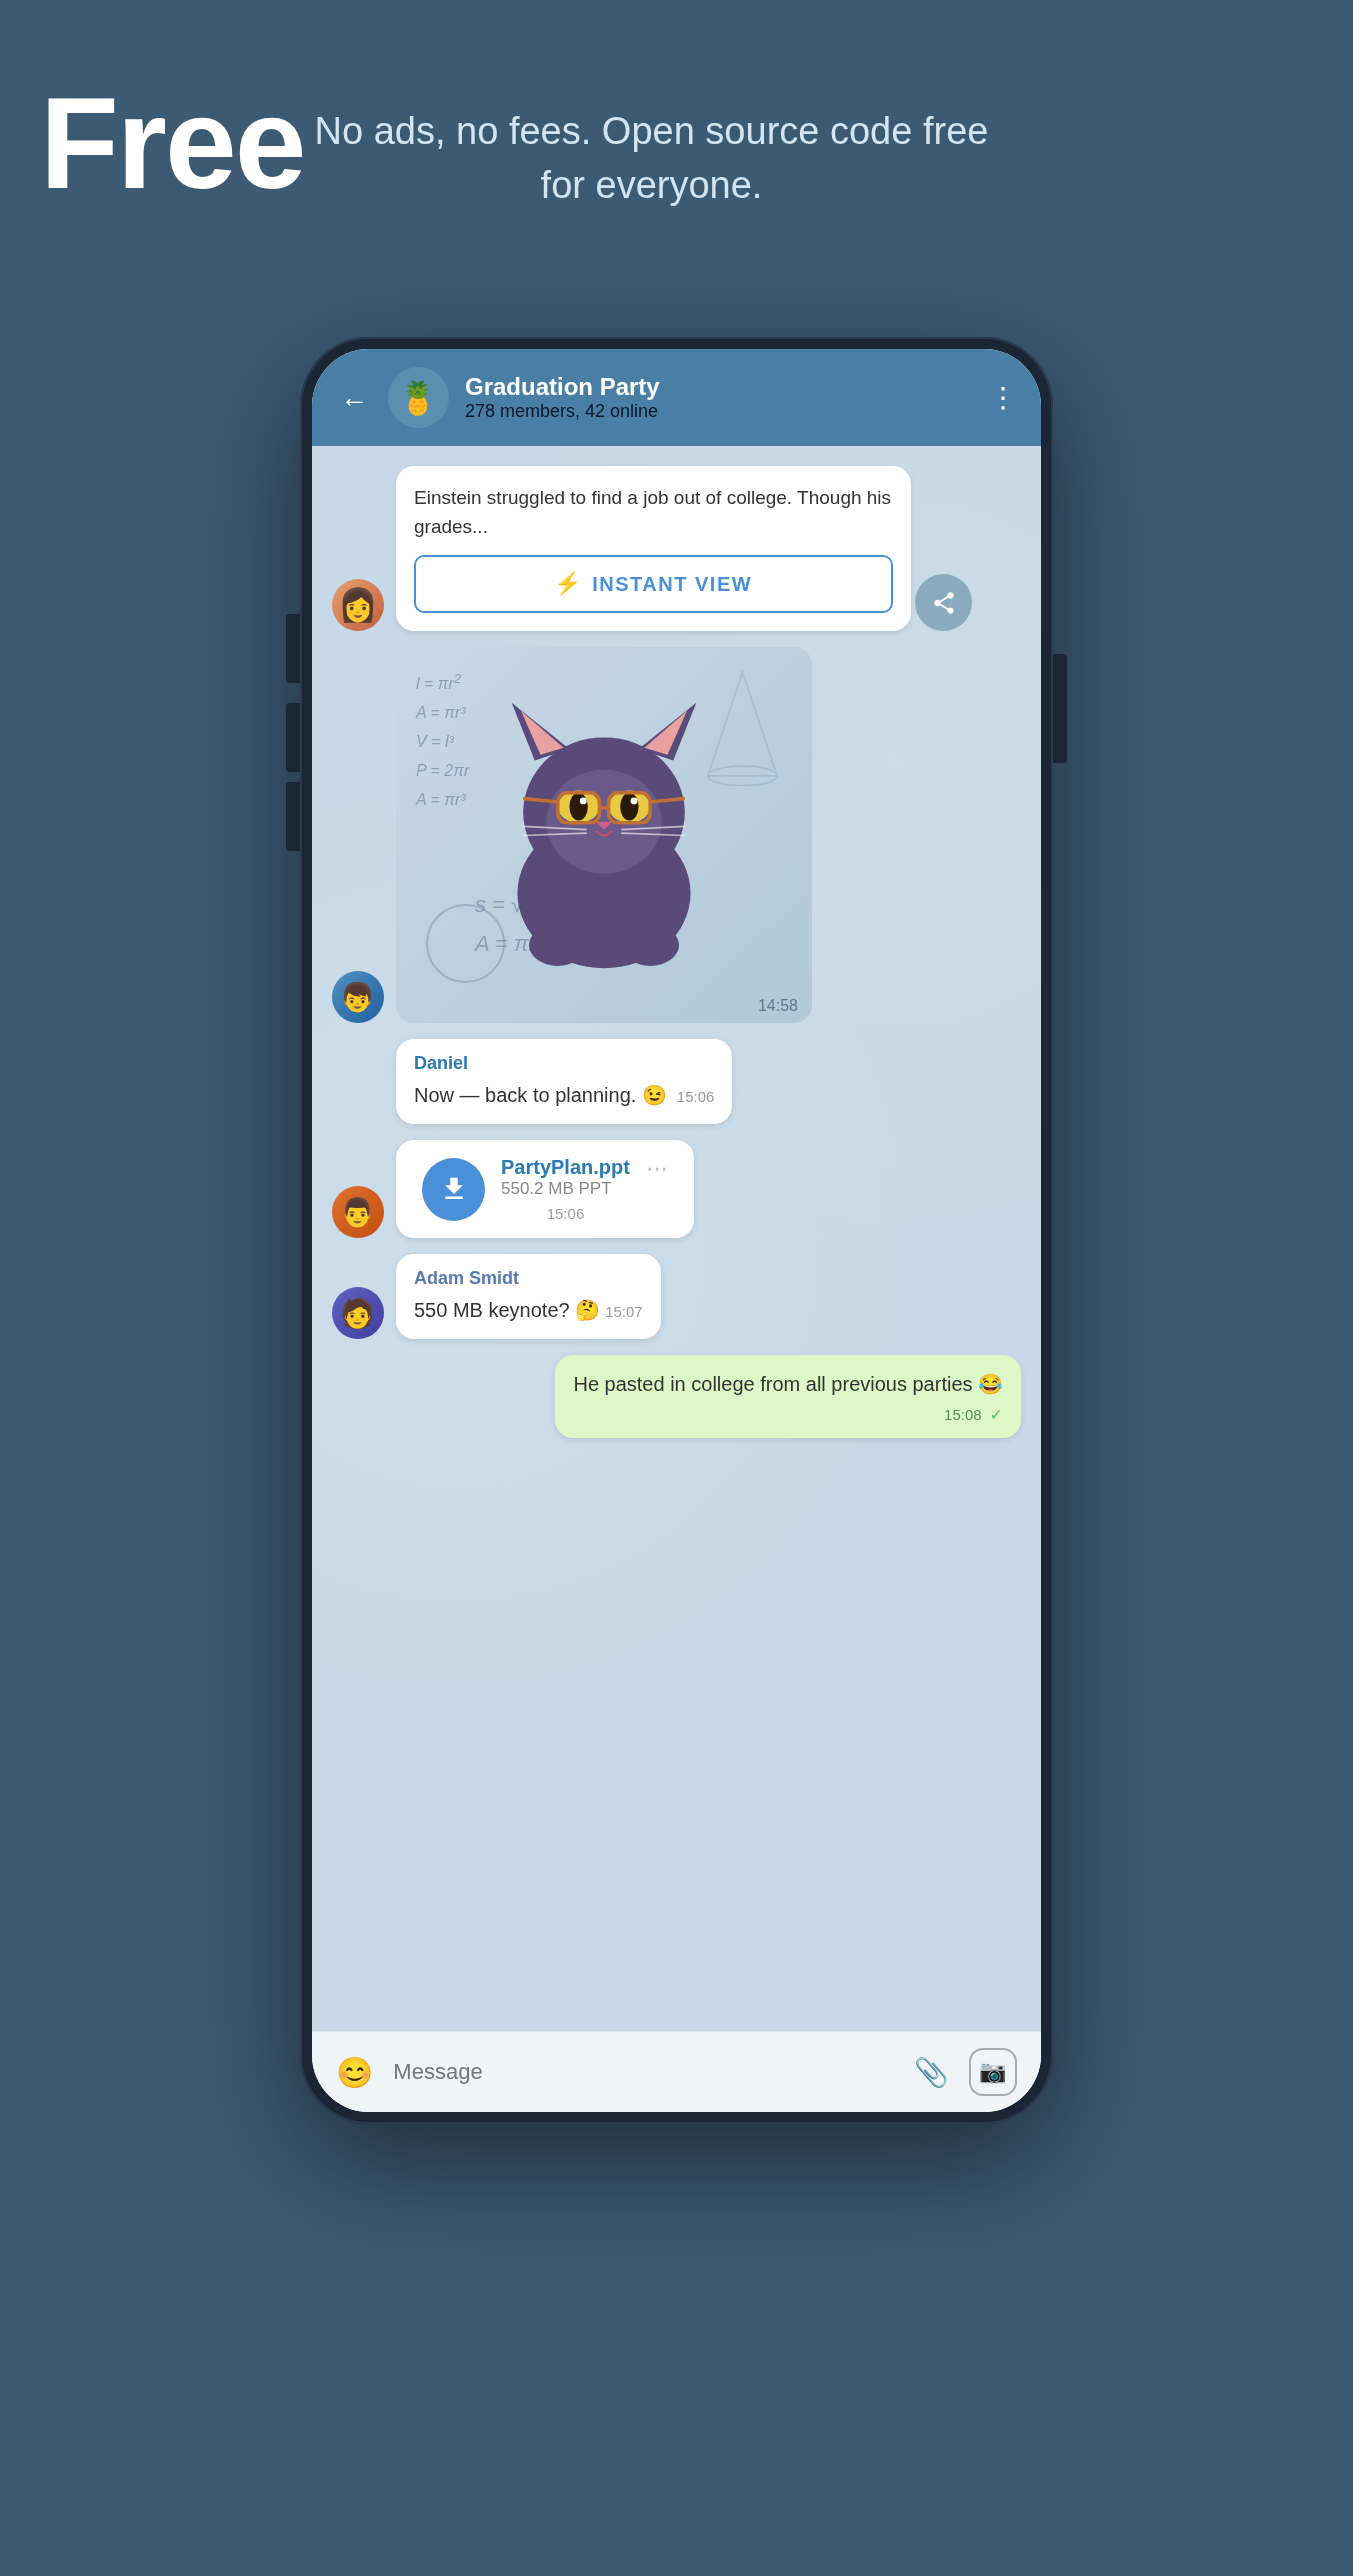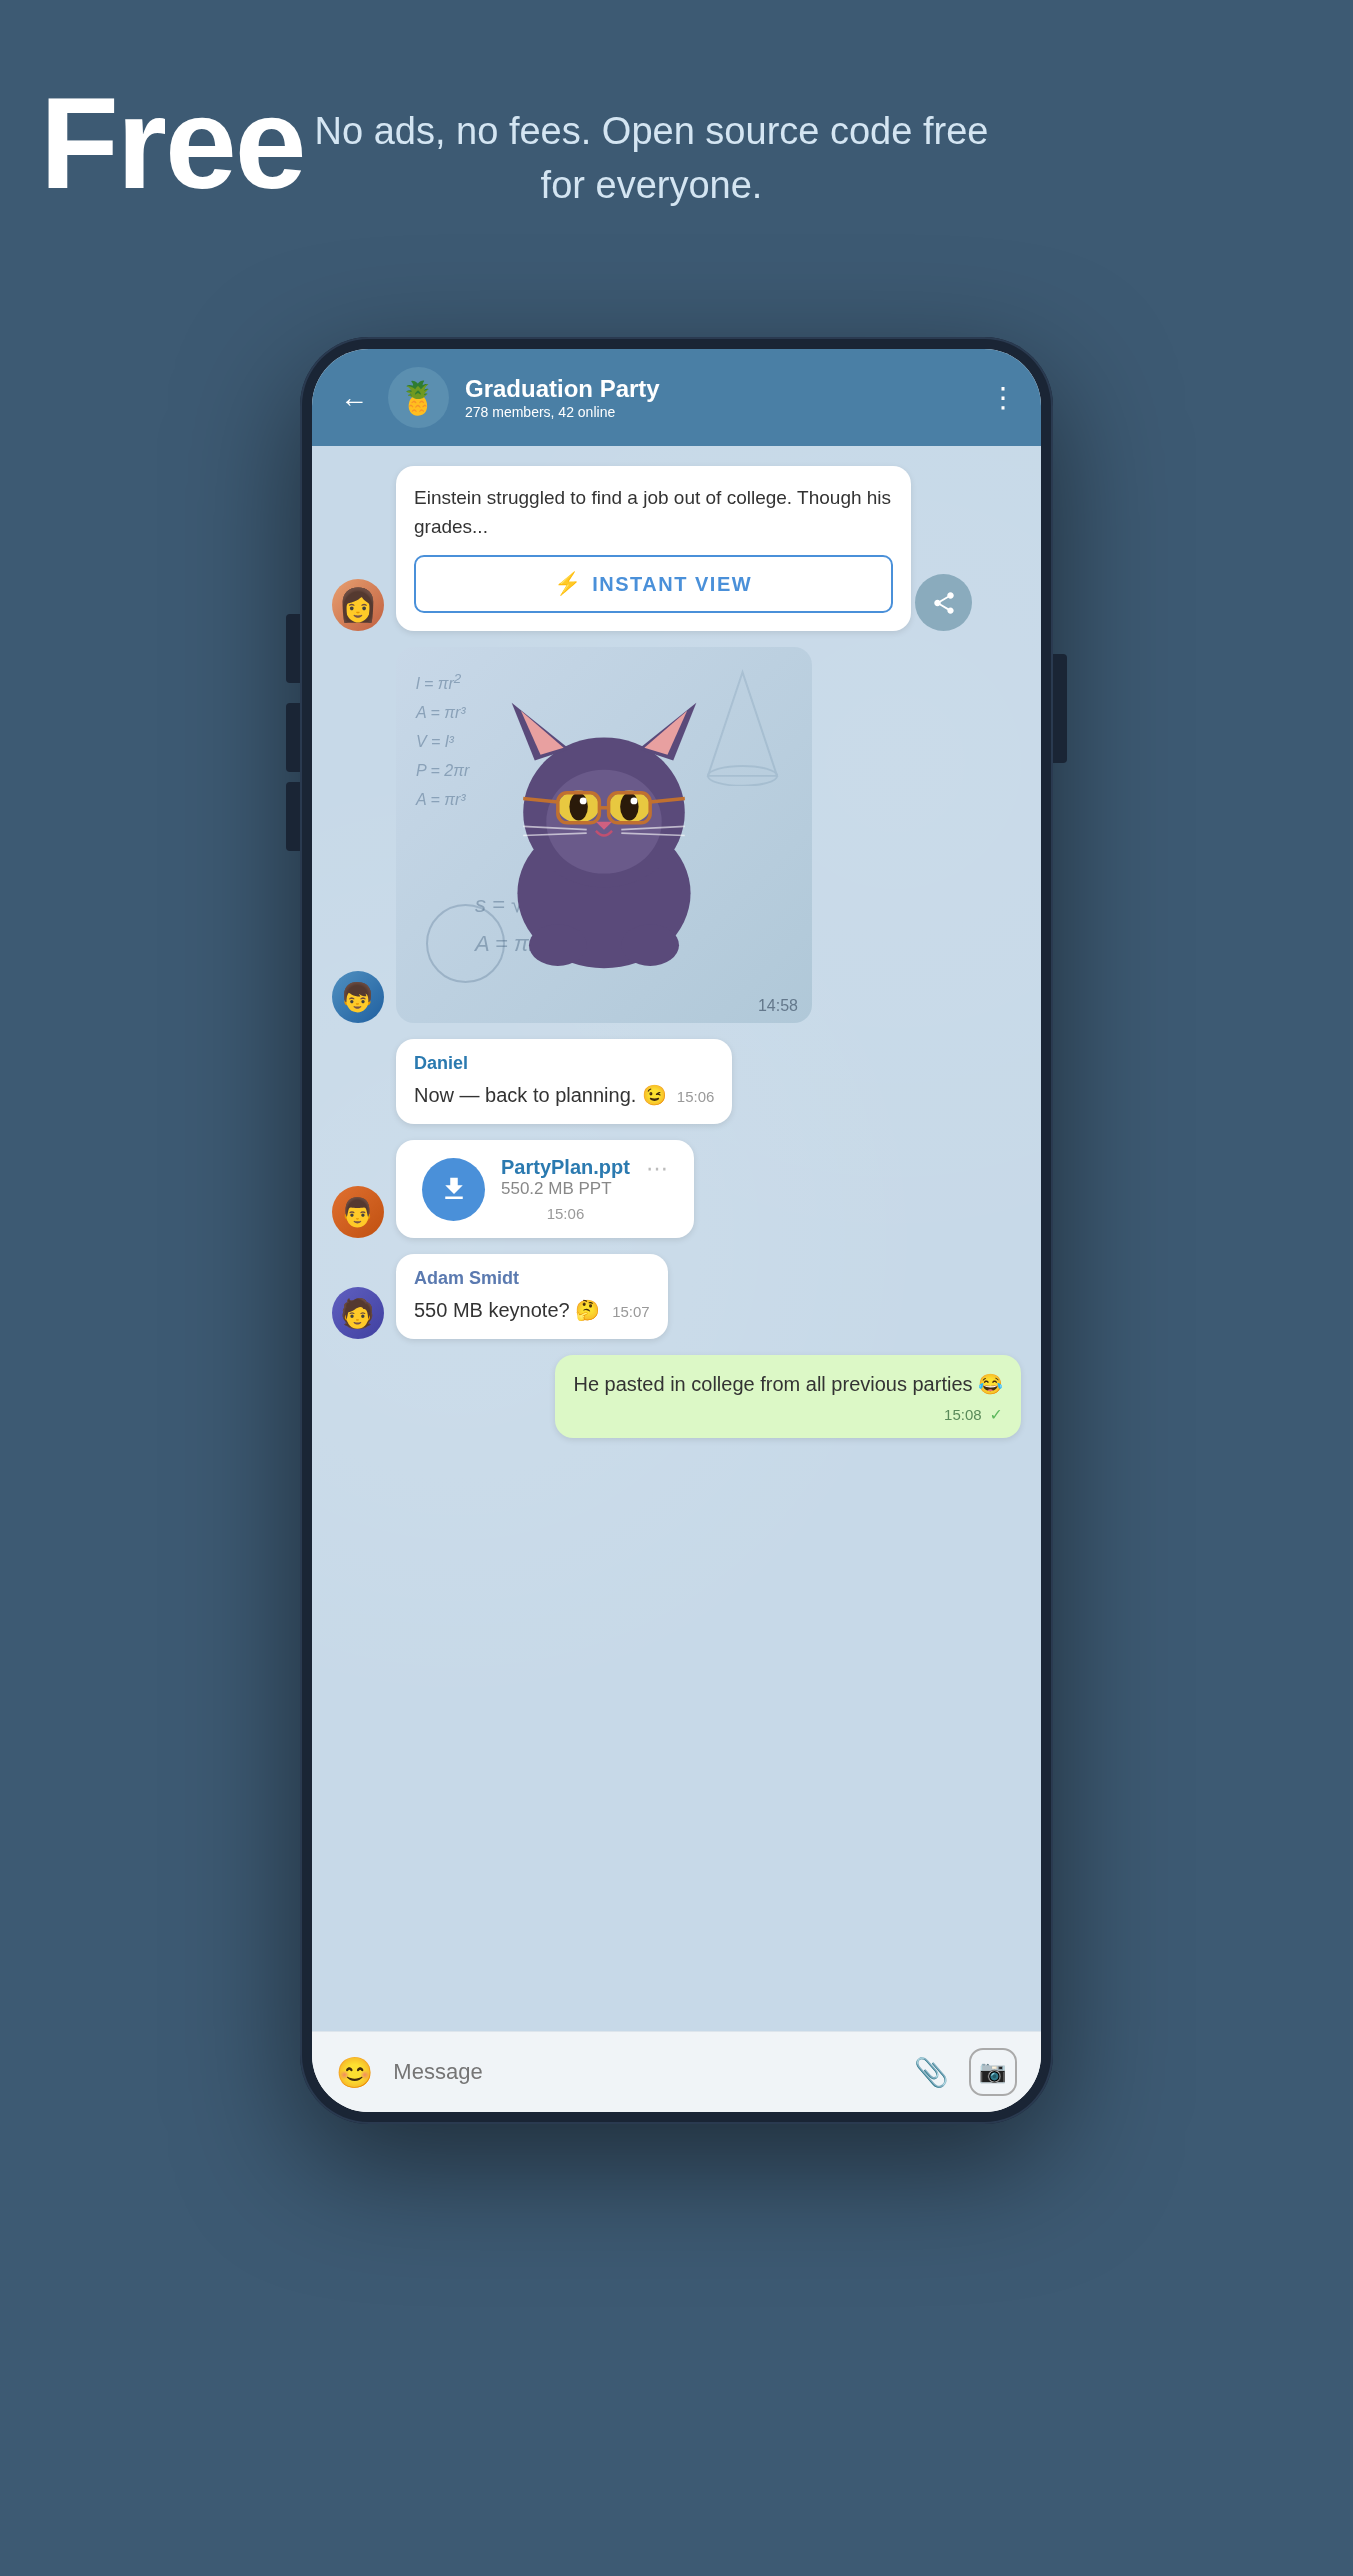--- a/index.html
+++ b/index.html
@@ -123,22 +123,22 @@
     }
 
     .chat-name {
       font-size: 24px;
       font-weight: 700;
       color: #ffffff;
       line-height: 1.2;
     }
 
     .chat-status {
-      font-size: 14px;
-      color: #ffffff;
+      font-size: 18px;
+      color: #0f172a;
     }
 
     .chat-menu {
       color: #ffffff;
       font-size: 28px;
       cursor: pointer;
     }
 
     
     .chat-body {
@@ -606,21 +606,21 @@
         </div>
 
         <div class="msg-row">
           <div class="user-avatar male3">
             <span style="font-size:28px;">🧑</span>
           </div>
           <div class="bubble">
             <div class="sender-name" style="color:#5b7ab0;">Adam Smidt</div>
             <div class="msg-text clearfix">
               <span>550 MB keynote? 🤔</span>
-              <span class="msg-time" style="display:inline;float:right;margin-left:12px;font-size:15px;color:#999;">15:07</span>
+              <span class="msg-time" style="display:inline;float:right;margin-left:5px;font-size:15px;color:#999;">15:07</span>
             </div>
           </div>
         </div>
 
         <div class="msg-row right">
           <div class="bubble green clearfix">
             <div class="msg-text">He pasted in college from all previous parties 😂</div>
             <div style="display:flex;justify-content:flex-end;align-items:center;gap:4px;margin-top:6px;">
               <span style="font-size:15px;color:#5a8a5a;">15:08</span>
               <span class="checkmark">✓</span>

